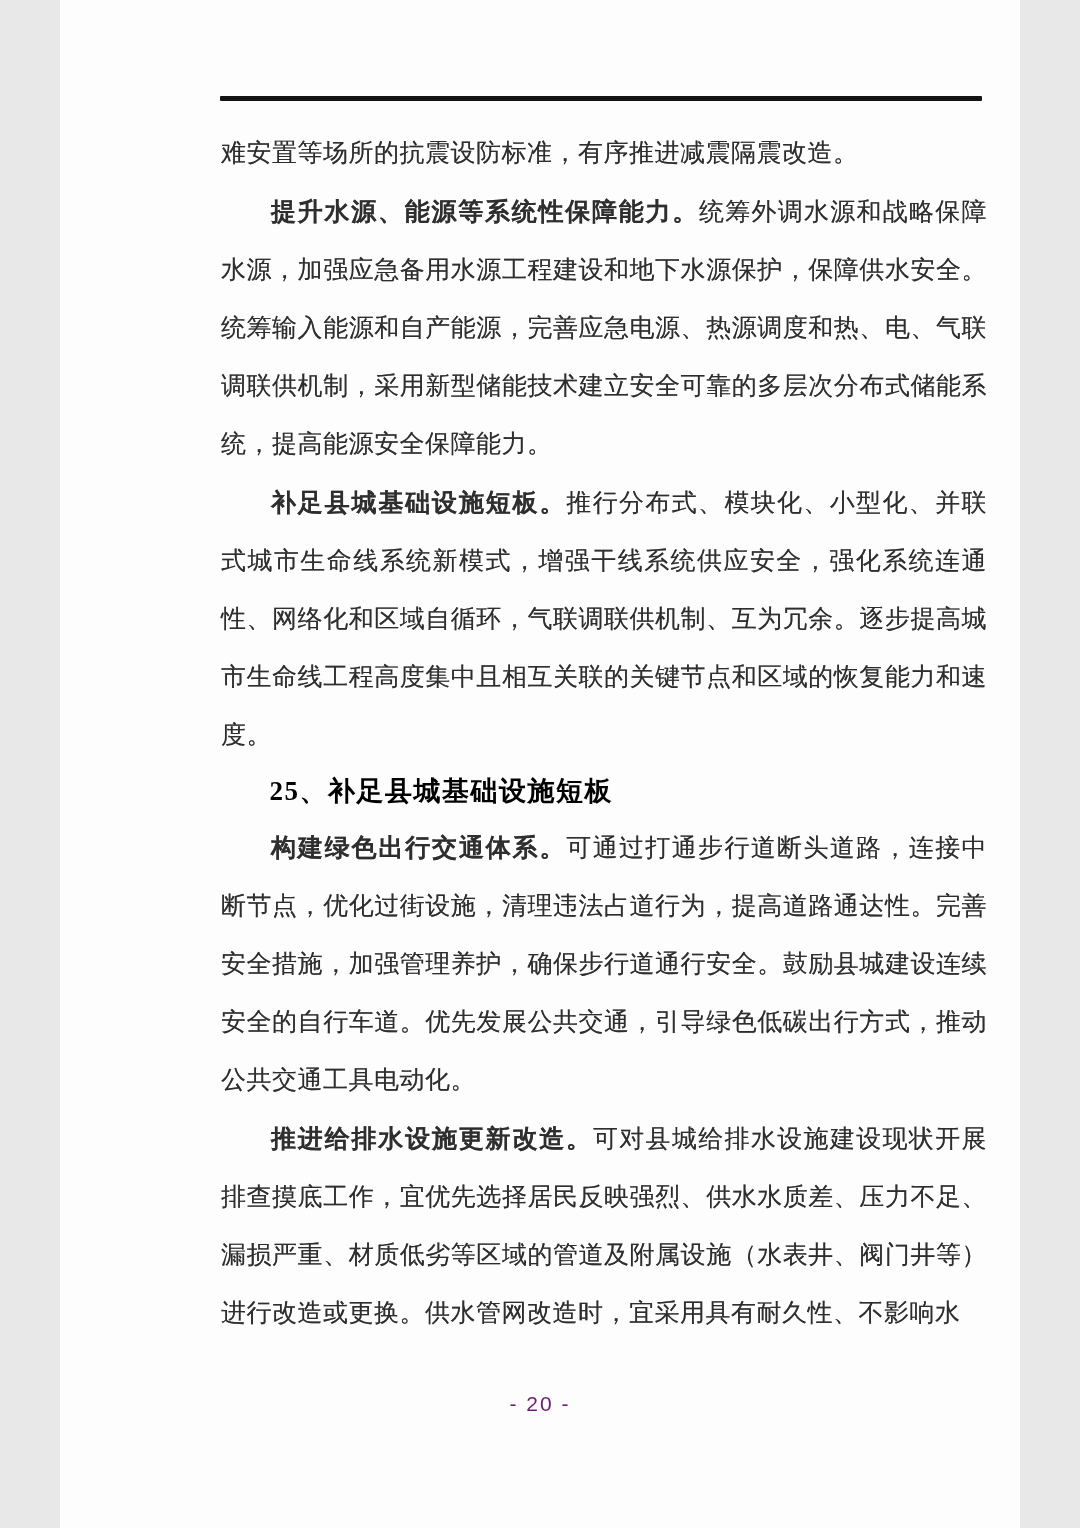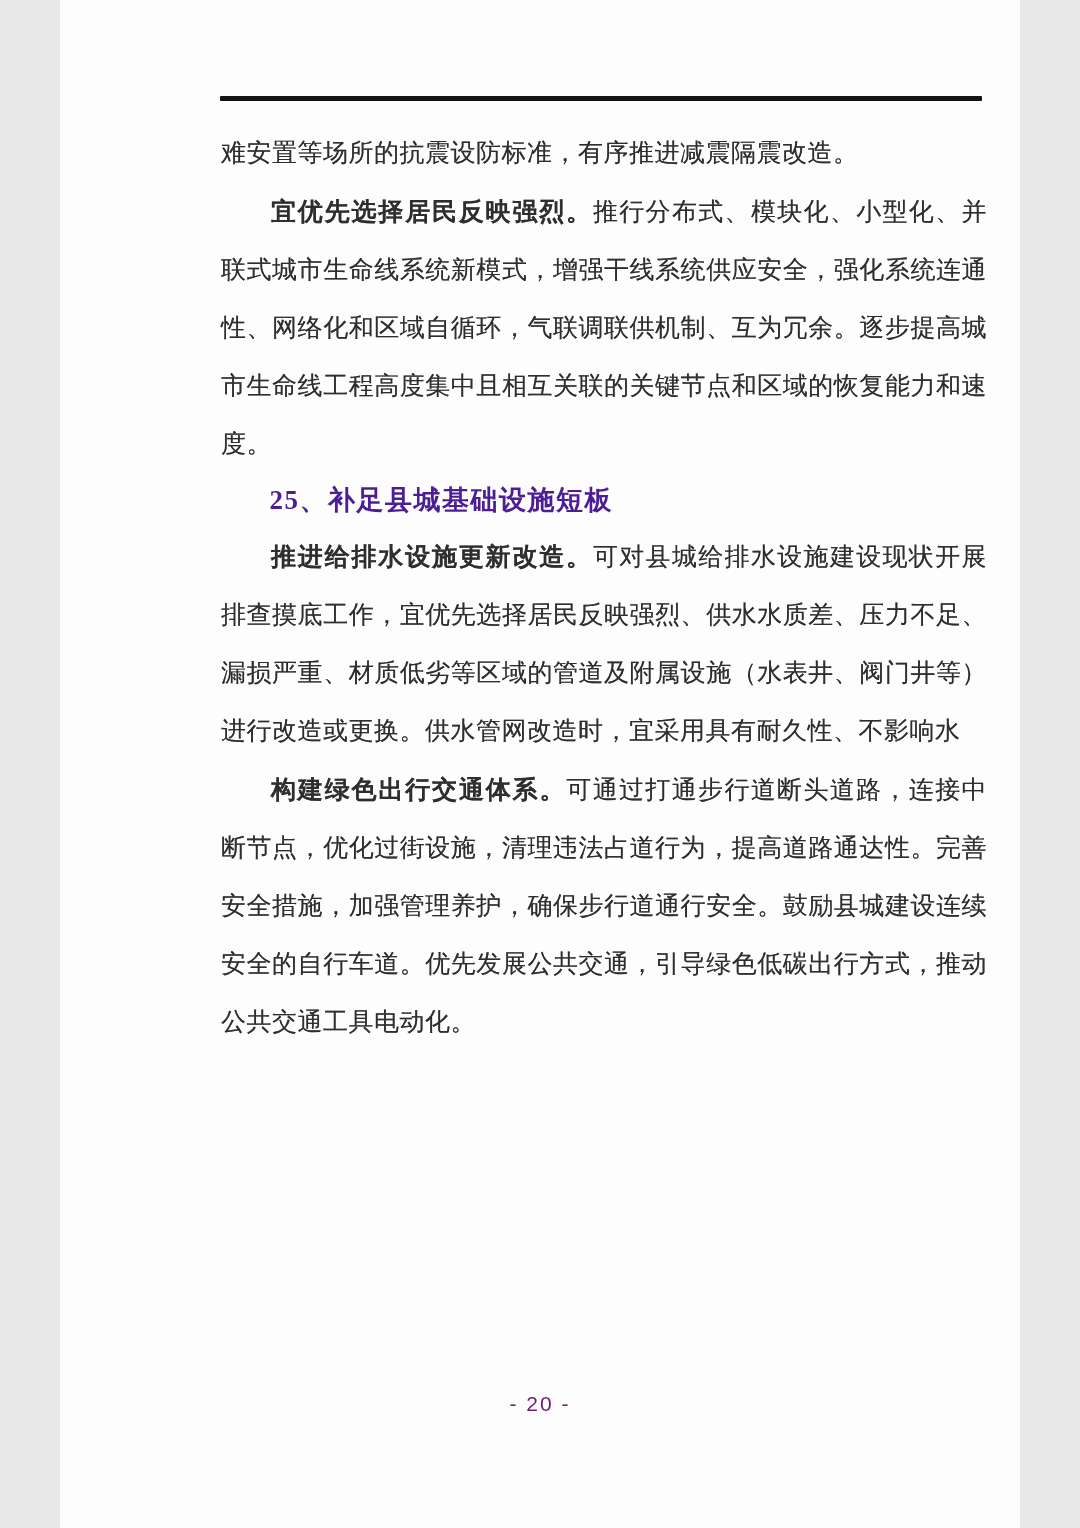--- a/index.html
+++ b/index.html
@@ -60,21 +60,21 @@
     color: #222;
   }
   h3.h-sub {
     margin: 0;
     font-size: 27px;
     font-weight: bold;
     line-height: 54px;
     letter-spacing: 1.5px;
     text-indent: 1.8em;
     text-align: left;
-    color: #4c1d95;
+    color: #000000;
   }
   .page-number {
     position: absolute;
     left: 0;
     right: 0;
     top: 1392px;
     text-align: center;
     font-family: "Liberation Sans", "DejaVu Sans", sans-serif;
     font-size: 21px;
     color: #701a75;
@@ -85,27 +85,28 @@
 <body>
 
 <div class="page">
 
   <div class="header-rule"></div>
 
   <main class="content">
 
     <p class="body"><span>难安置等场所的抗震设防标准，有序推进减震隔震改造。</span></p>
 
+    <p class="body indent"><span class="lead">提升水源、能源等系统性保障能力。</span><span>统筹外调水源和战略保障水源，加强应急备用水源工程建设和地下水源保护，保障供水安全。统筹输入能源和自产能源，完善应急电源、热源调度和热、电、气联调联供机制，采用新型储能技术建立安全可靠的多层次分布式储能系统，提高能源安全保障能力。</span></p>
 
-    <p class="body indent"><span class="lead">宜优先选择居民反映强烈。</span><span>推行分布式、模块化、小型化、并联式城市生命线系统新模式，增强干线系统供应安全，强化系统连通性、网络化和区域自循环，气联调联供机制、互为冗余。逐步提高城市生命线工程高度集中且相互关联的关键节点和区域的恢复能力和速度。</span></p>
+    <p class="body indent"><span class="lead">补足县城基础设施短板。</span><span>推行分布式、模块化、小型化、并联式城市生命线系统新模式，增强干线系统供应安全，强化系统连通性、网络化和区域自循环，气联调联供机制、互为冗余。逐步提高城市生命线工程高度集中且相互关联的关键节点和区域的恢复能力和速度。</span></p>
 
 
     <h3 class="h-sub">25、补足县城基础设施短板</h3>
 
+    <p class="body indent"><span class="lead">构建绿色出行交通体系。</span><span>可通过打通步行道断头道路，连接中断节点，优化过街设施，清理违法占道行为，提高道路通达性。完善安全措施，加强管理养护，确保步行道通行安全。鼓励县城建设连续安全的自行车道。优先发展公共交通，引导绿色低碳出行方式，推动公共交通工具电动化。</span></p>
+
     <p class="body indent"><span class="lead">推进给排水设施更新改造。</span><span>可对县城给排水设施建设现状开展排查摸底工作，宜优先选择居民反映强烈、供水水质差、压力不足、漏损严重、材质低劣等区域的管道及附属设施（水表井、阀门井等）进行改造或更换。供水管网改造时，宜采用具有耐久性、不影响水</span></p>
-
-    <p class="body indent"><span class="lead">构建绿色出行交通体系。</span><span>可通过打通步行道断头道路，连接中断节点，优化过街设施，清理违法占道行为，提高道路通达性。完善安全措施，加强管理养护，确保步行道通行安全。鼓励县城建设连续安全的自行车道。优先发展公共交通，引导绿色低碳出行方式，推动公共交通工具电动化。</span></p>
 
   </main>
 
   <footer class="page-number">- 20 -</footer>
 
 </div>
 
 </body></html>

